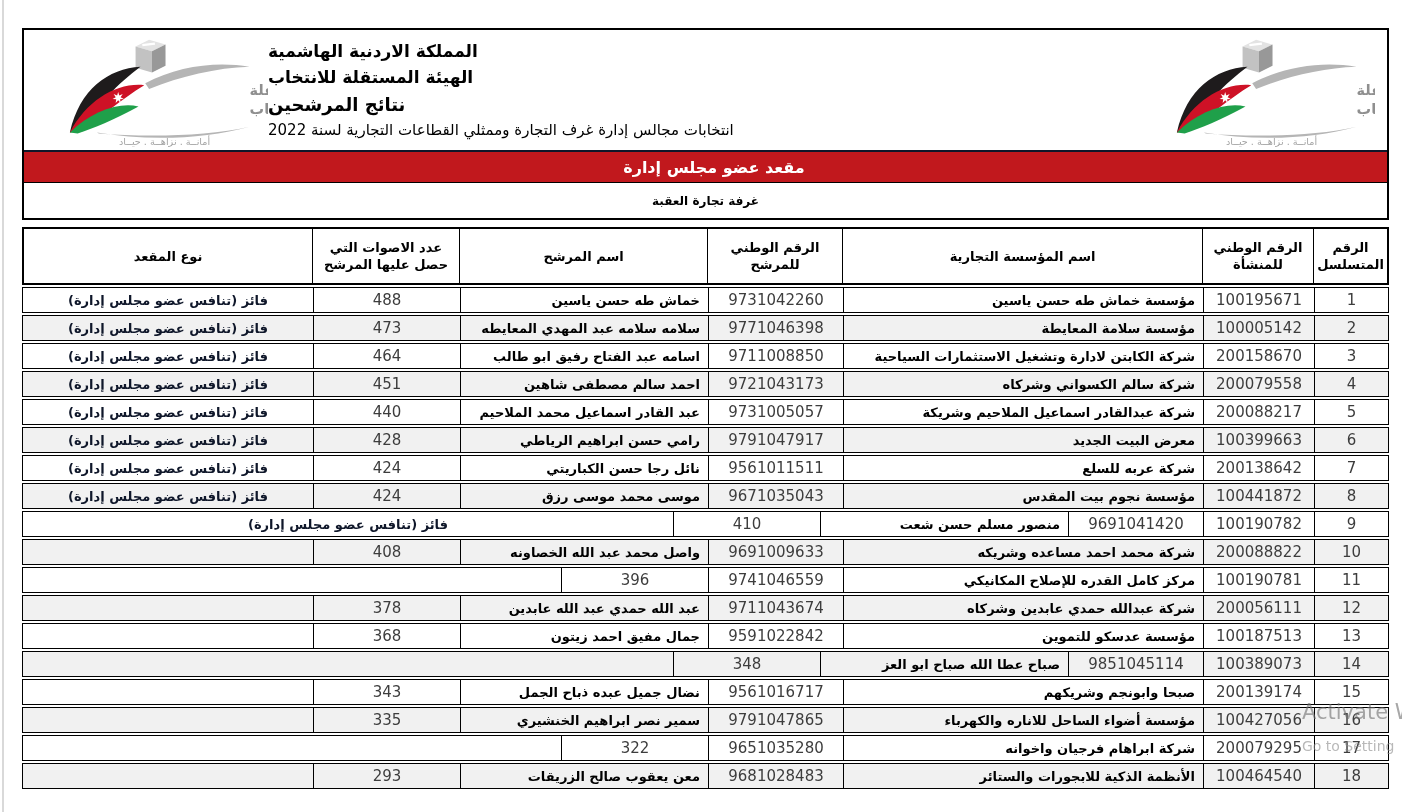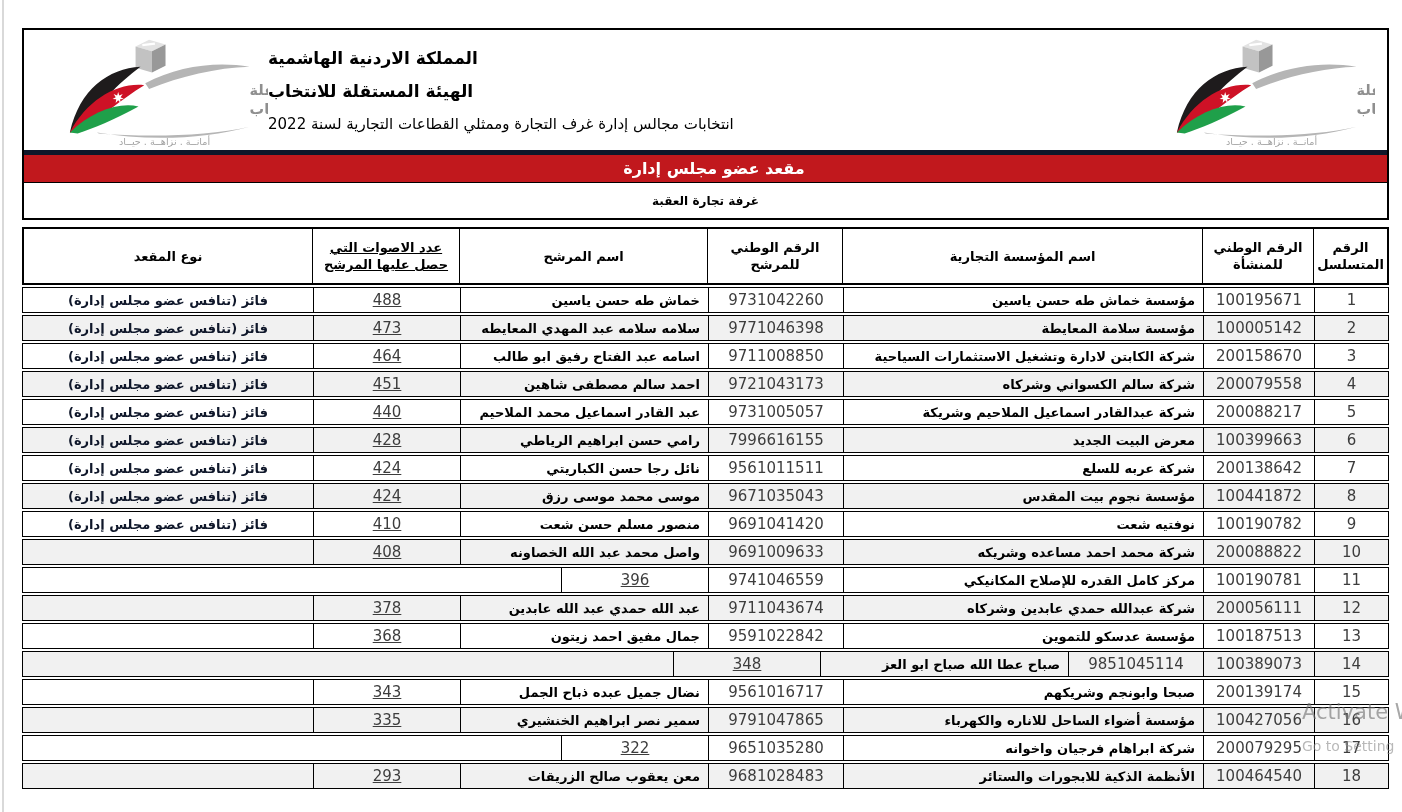--- a/index.html
+++ b/index.html
@@ -41,21 +41,21 @@
     justify-content: space-evenly;
     text-align: left;
     color: #000;
   }
   .t1, .t2 { font-size: 17px; font-weight: bold; }
   .t3 { font-size: 18px; font-weight: bold; }
   .t4 { font-size: 15px; font-weight: normal; }
   .banner {
     height: 33px;
     background: #c1181d;
-    border-top: 5px solid #0f172a;
+    border-top: 2px solid #0f172a;
     border-bottom: 1px solid #000;
     color: #fff;
     font-size: 16px;
     font-weight: bold;
     display: flex;
     align-items: center;
     justify-content: center;
     padding-left: 17px;
   }
   .chamber {
@@ -95,21 +95,21 @@
     font-size: 13px;
     line-height: 17px;
     padding: 0 4px;
     color: #000;
   }
   .c-serial  { width: 73px;  flex: 0 0 auto; justify-content: center; }
   .c-estid   { width: 111px; flex: 0 0 auto; justify-content: center; }
   .c-estname { width: 360px; flex: 0 0 auto; }
   .c-candid  { width: 135px; flex: 0 0 auto; justify-content: center; }
   .c-candname{ width: 248px; flex: 0 0 auto; }
-  .c-votes   { width: 147px; flex: 0 0 auto; justify-content: center; text-decoration: underline; }
+  .c-votes   { width: 147px; flex: 0 0 auto; justify-content: center; }
   .c-seat    { flex: 1; justify-content: center; }
   .num  { font-size: 15px; color: #3d3d3d; }
   .name { font-size: 13px; font-weight: bold; color: #000; padding: 0 8px; }
   .seat { font-size: 13px; font-weight: bold; color: #0f172a; }
   
   .logo-svg text { font-family: "DejaVu Sans", sans-serif; }
   
   .wm1 {
     position: absolute; left: 1302px; top: 700px;
     font-size: 21px; color: #6f6f6f; opacity: 0.6;
@@ -153,20 +153,21 @@
 
           <text x="216" y="64" text-anchor="end" font-size="15" font-weight="bold" fill="#8f8f8f">الهيئـة المسـتقلة</text>
           <text x="216" y="84" text-anchor="end" font-size="15" font-weight="bold" fill="#8f8f8f">لـلانتـخـاب</text>
           <text x="128" y="116" text-anchor="middle" font-size="10" fill="#a4a4a4">أمانــة . نزاهــة . حيــاد</text>
         </svg>
       </div>
 
       <div class="titles">
         <div class="t1">المملكة الاردنية الهاشمية</div>
         <div class="t2">الهيئة المستقلة للانتخاب</div>
+        <div class="t3">نتائج المرشحين</div>
         <div class="t4">انتخابات مجالس إدارة غرف التجارة وممثلي القطاعات التجارية لسنة 2022</div>
       </div>
 
       <div class="logo-box">
         <svg class="logo-svg" viewBox="0 0 230 118" width="232" height="114">
           <g>
             <polygon points="98,14 112,7 129,12 115,19" fill="#e3e3e3"></polygon>
             <polygon points="98,14 115,19 115,41 98,36" fill="#c2c2c2"></polygon>
             <polygon points="115,19 129,12 129,34 115,41" fill="#989898"></polygon>
             <line x1="105" y1="12.6" x2="118" y2="11" stroke="#ffffff" stroke-width="2.4"></line>
@@ -248,21 +249,21 @@
     <div class="t-cell num  c-candid">9731005057</div>
     <div class="t-cell name c-candname">عبد القادر اسماعيل محمد الملاحيم</div>
     <div class="t-cell num  c-votes">440</div>
     <div class="t-cell seat c-seat">فائز (تنافس عضو مجلس إدارة)</div>
   </div>
 
   <div class="t-row alt">
     <div class="t-cell num  c-serial">6</div>
     <div class="t-cell num  c-estid">100399663</div>
     <div class="t-cell name c-estname">معرض البيت الجديد</div>
-    <div class="t-cell num  c-candid">7996616155</div>
+    <div class="t-cell num  c-candid">9791047917</div>
     <div class="t-cell name c-candname">رامي حسن ابراهيم الرياطي</div>
     <div class="t-cell num  c-votes">428</div>
     <div class="t-cell seat c-seat">فائز (تنافس عضو مجلس إدارة)</div>
   </div>
 
   <div class="t-row">
     <div class="t-cell num  c-serial">7</div>
     <div class="t-cell num  c-estid">200138642</div>
     <div class="t-cell name c-estname">شركة عربه للسلع</div>
     <div class="t-cell num  c-candid">9561011511</div>
@@ -277,21 +278,20 @@
     <div class="t-cell name c-estname">مؤسسة نجوم بيت المقدس</div>
     <div class="t-cell num  c-candid">9671035043</div>
     <div class="t-cell name c-candname">موسى محمد موسى رزق</div>
     <div class="t-cell num  c-votes">424</div>
     <div class="t-cell seat c-seat">فائز (تنافس عضو مجلس إدارة)</div>
   </div>
 
   <div class="t-row">
     <div class="t-cell num  c-serial">9</div>
     <div class="t-cell num  c-estid">100190782</div>
-    <div class="t-cell name c-estname">نوفتيه شعت</div>
     <div class="t-cell num  c-candid">9691041420</div>
     <div class="t-cell name c-candname">منصور مسلم حسن شعت</div>
     <div class="t-cell num  c-votes">410</div>
     <div class="t-cell seat c-seat">فائز (تنافس عضو مجلس إدارة)</div>
   </div>
 
   <div class="t-row alt">
     <div class="t-cell num  c-serial">10</div>
     <div class="t-cell num  c-estid">200088822</div>
     <div class="t-cell name c-estname">شركة محمد احمد مساعده وشريكه</div>

